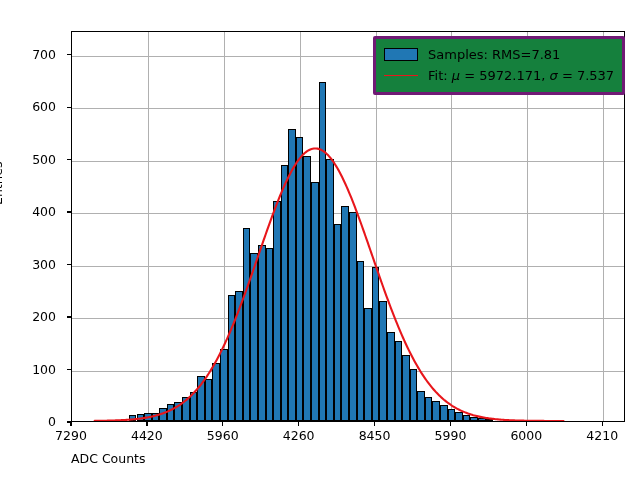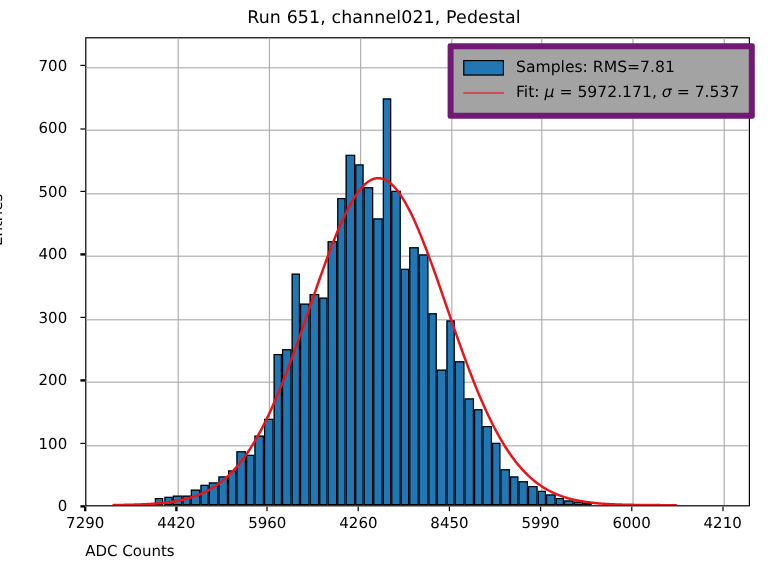--- a/index.html
+++ b/index.html
@@ -51,41 +51,40 @@
   }
   #ylabel{
     position:absolute;left:-10px;top:205px;
     transform:rotate(-90deg);transform-origin:left top;
     font-size:12.5px;color:#000;white-space:nowrap;
   }
 
   
   #legend{
     position:absolute;left:373px;top:36px;
-    background:#a3a3a3;border:5px solid #701a75;border-radius:2px;
+    background:#15803d;border:3px solid #701a75;border-radius:2px;
     padding:5px 8px 6px 8px;
     box-shadow:0 0 0 0 #fff;
   }
   .legrow{display:flex;align-items:center;height:21px;}
   .swatch-patch{
     width:34px;height:13px;background:#2077b4;border:1px solid #000;
     box-sizing:border-box;margin-right:10px;flex:none;
   }
   .swatch-line{
     width:34px;height:0;border-top:1.8px solid #e8161b;margin-right:10px;flex:none;
   }
   .legtext{font-size:13px;color:#000;white-space:nowrap;}
   .it{font-style:italic;}
 </style>
 </head>
 <body>
 
 <div id="figure">
 
-  <div id="title">Run 651, channel021, Pedestal</div>
 
   <div id="ylabel">Entries</div>
   <div id="xlabel">ADC Counts</div>
 
   <div id="yticks-layer">
       <div class="ytick" style="top: 421.4px;"></div>
       <div class="ytlabel" style="top: 414px;">0</div>
       <div class="ytick" style="top: 368.917px;"></div>
       <div class="ytlabel" style="top: 361.517px;">100</div>
       <div class="ytick" style="top: 316.434px;"></div>

